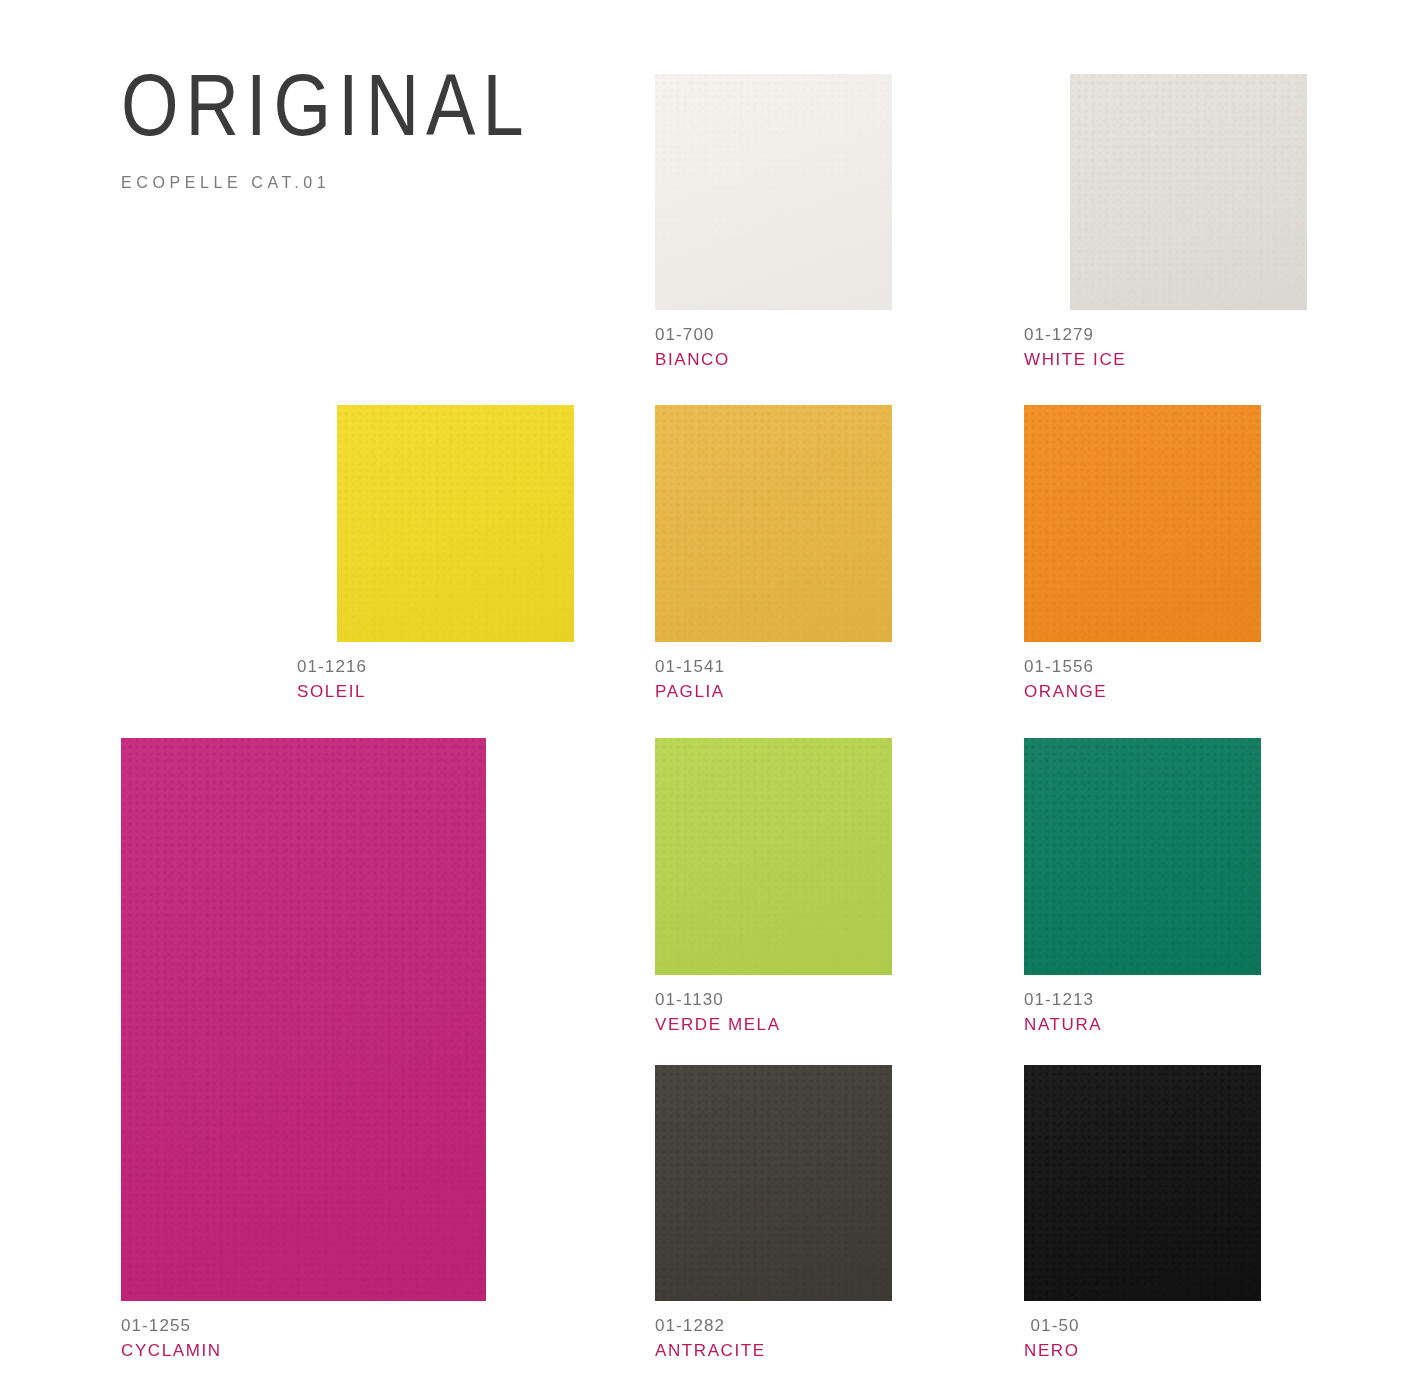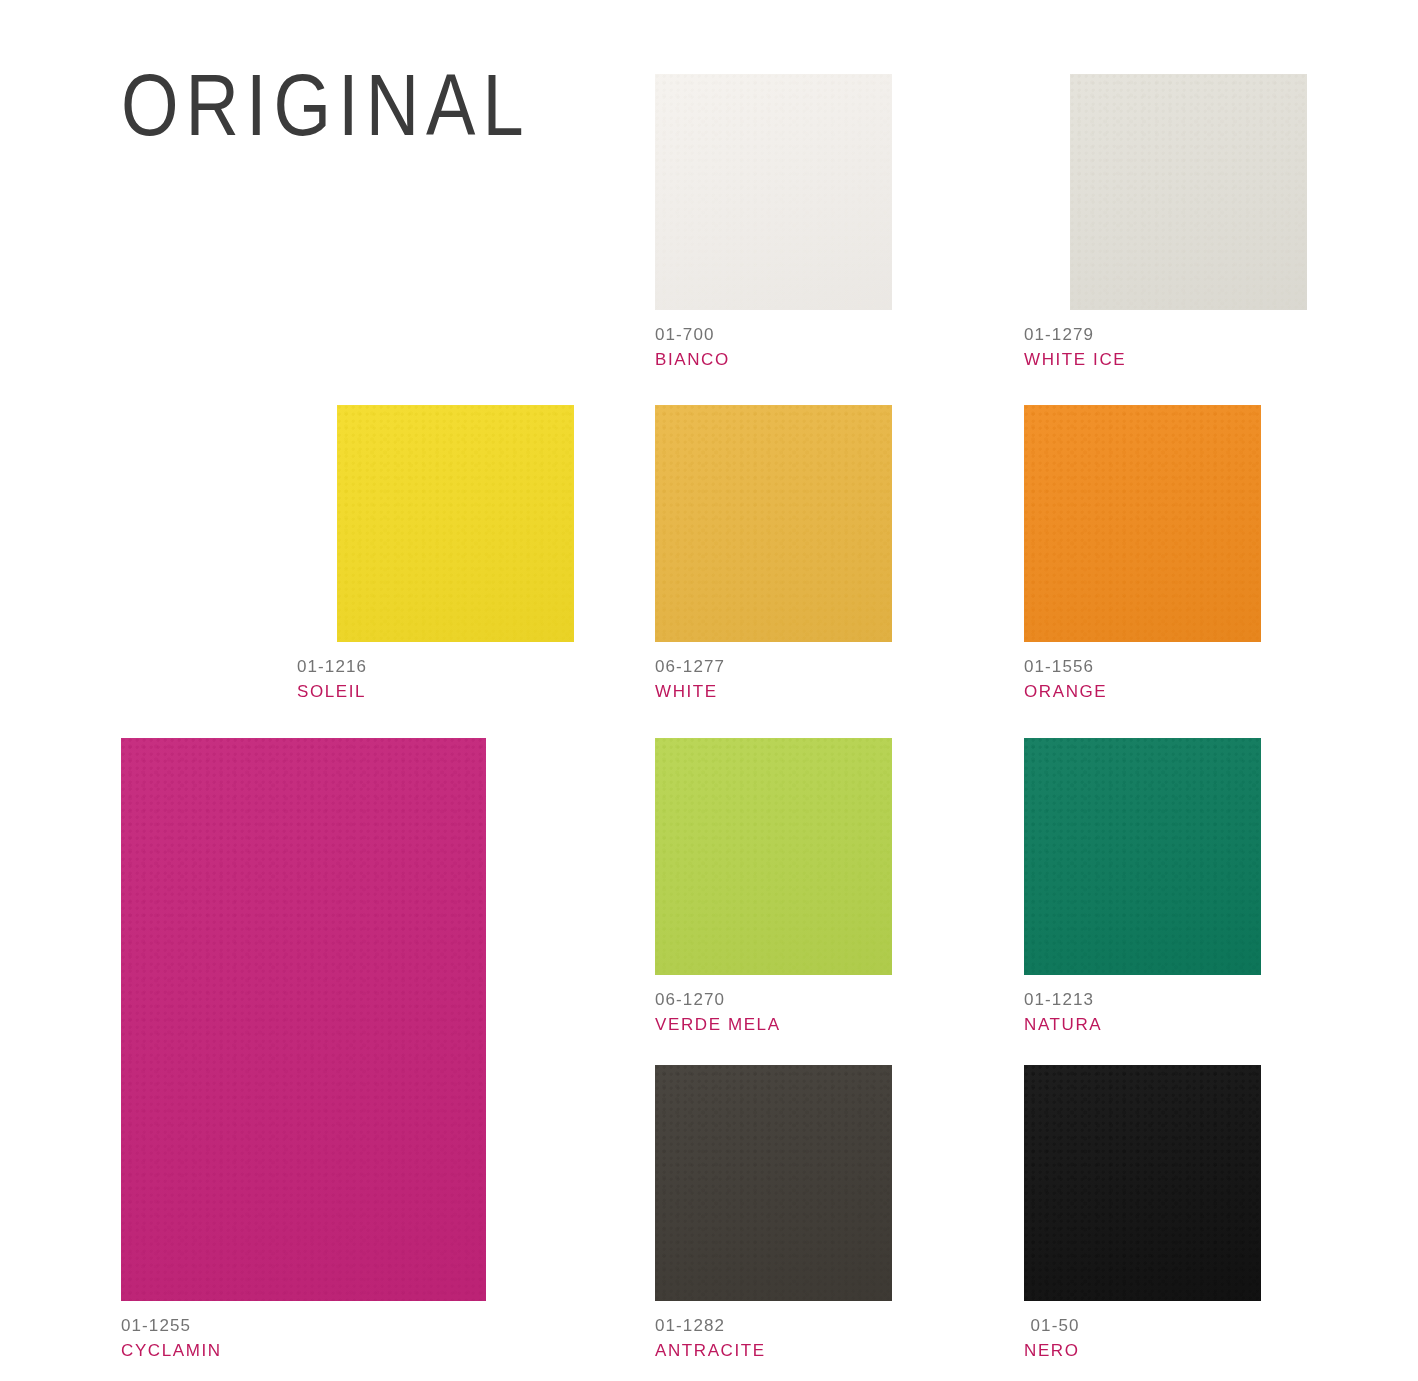--- a/index.html
+++ b/index.html
@@ -82,20 +82,21 @@
     letter-spacing: 1.6px;
   }
 </style>
 </head>
 <body>
 
 <div id="page">
 
   <div class="header">
     <h1 class="title">ORIGINAL</h1>
+    <p class="subtitle">ECOPELLE CAT.01</p>
   </div>
 
   <div id="swatch-grid">
       <div class="swatch-cell" style="left: 655px; top: 74px; width: 237px; height: 236px;">
         <div class="swatch-chip" style="background-color: rgb(245, 242, 238); background-image: radial-gradient(circle at 30% 30%, rgba(236, 232, 226, 0.333) 0px, rgba(236, 232, 226, 0.333) 1.4px, transparent 1.8px), radial-gradient(circle at 70% 65%, rgba(236, 232, 226, 0.227) 0px, rgba(236, 232, 226, 0.227) 1.8px, transparent 2.3px), linear-gradient(160deg, rgba(255, 255, 255, 0.05), rgba(0, 0, 0, 0.043));"></div>
         <div class="swatch-meta">
           <div class="swatch-code">01-700</div>
           <div class="swatch-name">BIANCO</div>
         </div>
       </div>
@@ -109,42 +110,42 @@
       <div class="swatch-cell" style="left: 297px; top: 405px; width: 237px; height: 237px; padding-left: 40px;">
         <div class="swatch-chip" style="background-color: rgb(244, 220, 40); background-image: radial-gradient(circle at 30% 30%, rgba(229, 206, 28, 0.333) 0px, rgba(229, 206, 28, 0.333) 1.4px, transparent 1.8px), radial-gradient(circle at 70% 65%, rgba(229, 206, 28, 0.227) 0px, rgba(229, 206, 28, 0.227) 1.8px, transparent 2.3px), linear-gradient(160deg, rgba(255, 255, 255, 0.05), rgba(0, 0, 0, 0.043));"></div>
         <div class="swatch-meta">
           <div class="swatch-code">01-1216</div>
           <div class="swatch-name">SOLEIL</div>
         </div>
       </div>
       <div class="swatch-cell" style="left: 655px; top: 405px; width: 237px; height: 237px;">
         <div class="swatch-chip" style="background-color: rgb(234, 184, 70); background-image: radial-gradient(circle at 30% 30%, rgba(220, 169, 54, 0.333) 0px, rgba(220, 169, 54, 0.333) 1.4px, transparent 1.8px), radial-gradient(circle at 70% 65%, rgba(220, 169, 54, 0.227) 0px, rgba(220, 169, 54, 0.227) 1.8px, transparent 2.3px), linear-gradient(160deg, rgba(255, 255, 255, 0.05), rgba(0, 0, 0, 0.043));"></div>
         <div class="swatch-meta">
-          <div class="swatch-code">06-1277</div>
-          <div class="swatch-name">WHITE</div>
+          <div class="swatch-code">01-1541</div>
+          <div class="swatch-name">PAGLIA</div>
         </div>
       </div>
       <div class="swatch-cell" style="left: 1024px; top: 405px; width: 237px; height: 237px;">
         <div class="swatch-chip" style="background-color: rgb(241, 140, 31); background-image: radial-gradient(circle at 30% 30%, rgba(227, 125, 18, 0.333) 0px, rgba(227, 125, 18, 0.333) 1.4px, transparent 1.8px), radial-gradient(circle at 70% 65%, rgba(227, 125, 18, 0.227) 0px, rgba(227, 125, 18, 0.227) 1.8px, transparent 2.3px), linear-gradient(160deg, rgba(255, 255, 255, 0.05), rgba(0, 0, 0, 0.043));"></div>
         <div class="swatch-meta">
           <div class="swatch-code">01-1556</div>
           <div class="swatch-name">ORANGE</div>
         </div>
       </div>
       <div class="swatch-cell" style="left: 121px; top: 738px; width: 365px; height: 563px;">
         <div class="swatch-chip" style="background-color: rgb(196, 36, 122); background-image: radial-gradient(circle at 30% 30%, rgba(179, 28, 110, 0.333) 0px, rgba(179, 28, 110, 0.333) 1.4px, transparent 1.8px), radial-gradient(circle at 70% 65%, rgba(179, 28, 110, 0.227) 0px, rgba(179, 28, 110, 0.227) 1.8px, transparent 2.3px), linear-gradient(160deg, rgba(255, 255, 255, 0.05), rgba(0, 0, 0, 0.043));"></div>
         <div class="swatch-meta">
           <div class="swatch-code">01-1255</div>
           <div class="swatch-name">CYCLAMIN</div>
         </div>
       </div>
       <div class="swatch-cell" style="left: 655px; top: 738px; width: 237px; height: 237px;">
         <div class="swatch-chip" style="background-color: rgb(183, 212, 79); background-image: radial-gradient(circle at 30% 30%, rgba(169, 200, 66, 0.333) 0px, rgba(169, 200, 66, 0.333) 1.4px, transparent 1.8px), radial-gradient(circle at 70% 65%, rgba(169, 200, 66, 0.227) 0px, rgba(169, 200, 66, 0.227) 1.8px, transparent 2.3px), linear-gradient(160deg, rgba(255, 255, 255, 0.05), rgba(0, 0, 0, 0.043));"></div>
         <div class="swatch-meta">
-          <div class="swatch-code">06-1270</div>
+          <div class="swatch-code">01-1130</div>
           <div class="swatch-name">VERDE MELA</div>
         </div>
       </div>
       <div class="swatch-cell" style="left: 1024px; top: 738px; width: 237px; height: 237px; border-radius: 11px;">
         <div class="swatch-chip" style="background-color: rgb(13, 122, 92); background-image: radial-gradient(circle at 30% 30%, rgba(7, 107, 80, 0.333) 0px, rgba(7, 107, 80, 0.333) 1.4px, transparent 1.8px), radial-gradient(circle at 70% 65%, rgba(7, 107, 80, 0.227) 0px, rgba(7, 107, 80, 0.227) 1.8px, transparent 2.3px), linear-gradient(160deg, rgba(255, 255, 255, 0.05), rgba(0, 0, 0, 0.043));"></div>
         <div class="swatch-meta">
           <div class="swatch-code">01-1213</div>
           <div class="swatch-name">NATURA</div>
         </div>
       </div>

